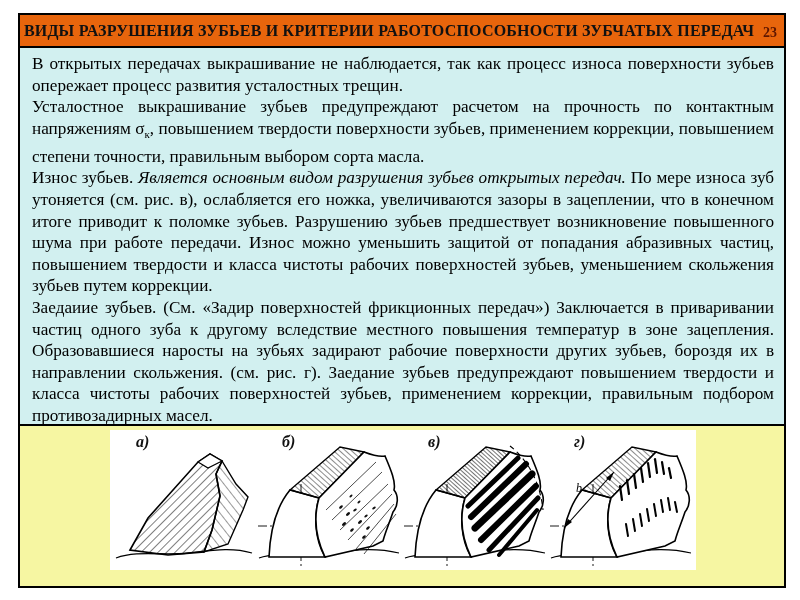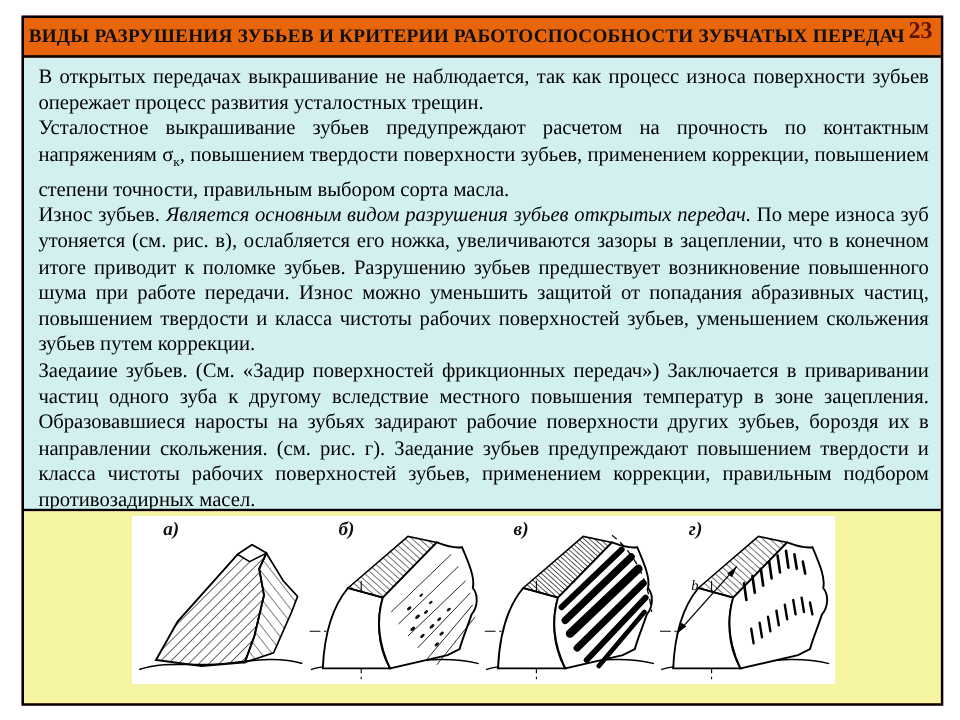--- a/index.html
+++ b/index.html
@@ -1,24 +1,24 @@
 <!DOCTYPE html>
 <html><head>
 <meta charset="utf-8">
 <style>
   html,body{margin:0;padding:0;background:#ffffff;}
   body{width:800px;height:600px;position:relative;overflow:hidden;
        font-family:"Liberation Serif", serif;}
   .slide{position:absolute;left:18px;top:13px;width:764px;height:571px;
-         border:2px solid #000;background:#b91c1c;display:flex;flex-direction:column;}
+         border:2px solid #000;background:#7dd3fc;display:flex;flex-direction:column;}
   .title-bar{height:31px;background:#e8650c;border-bottom:2px solid #000;
              display:flex;align-items:center;position:relative;flex:0 0 auto;}
   .title-text{flex:1;text-align:center;font-weight:bold;font-size:16px;
               color:#111;white-space:nowrap;letter-spacing:0.2px;padding-right:26px;}
-  .page-num{position:absolute;right:7px;top:0;font-weight:bold;font-size:20px;color:#5e1600;}
+  .page-num{position:absolute;right:7px;top:10px;font-weight:bold;font-size:14px;color:#5e1600;}
   .text-area{background:#d2f0f0;border-bottom:2px solid #000;flex:0 0 auto;
              height:367px;padding:5px 10px 4px 12px;color:#000;
              font-size:17.2px;line-height:21.6px;text-align:justify;overflow:hidden;}
   .text-area p{margin:0;}
   .text-area sub{font-size:11px;}
   .text-area i{}
   .text-area b{font-weight:normal;}
   .figure-strip{background:#f6f6a2;flex:1 1 auto;position:relative;}
   .figure-panel{position:absolute;left:90px;top:4px;width:586px;height:140px;
                 background:#ffffff;display:flex;}

